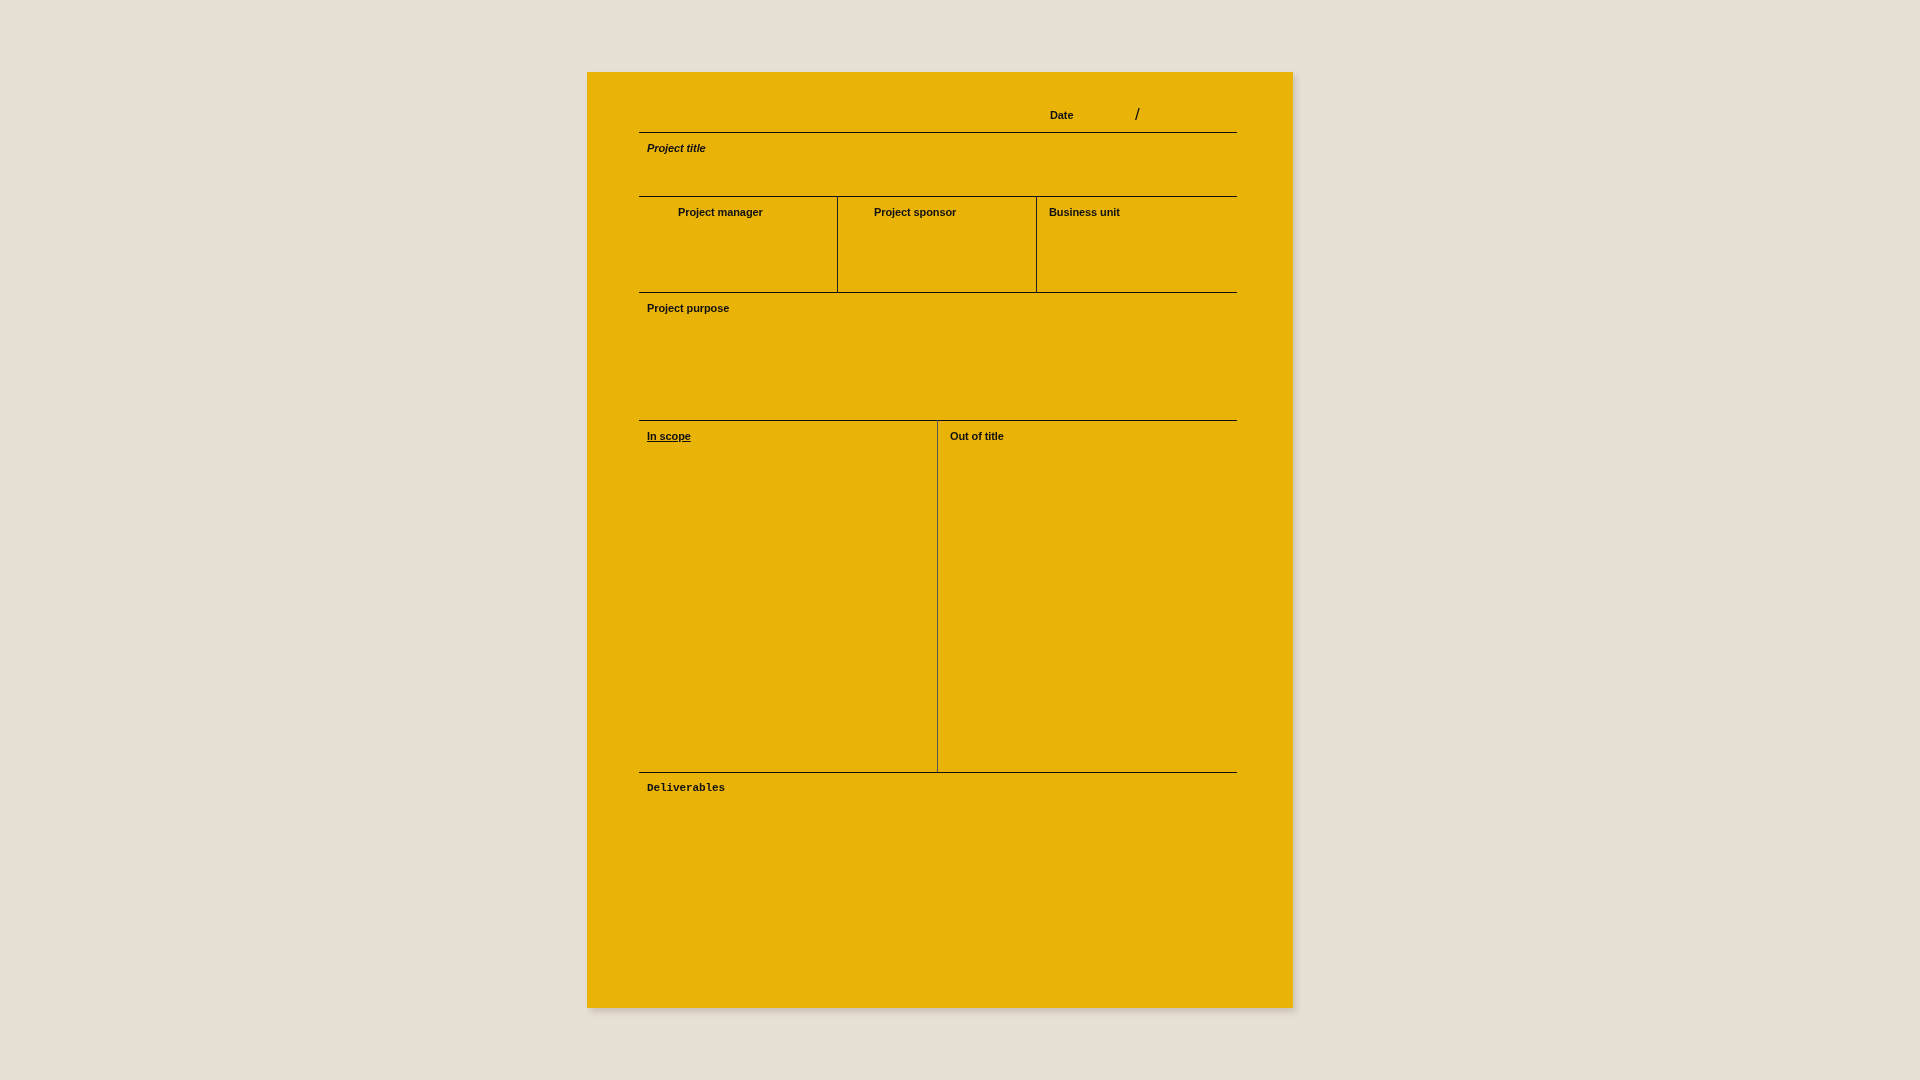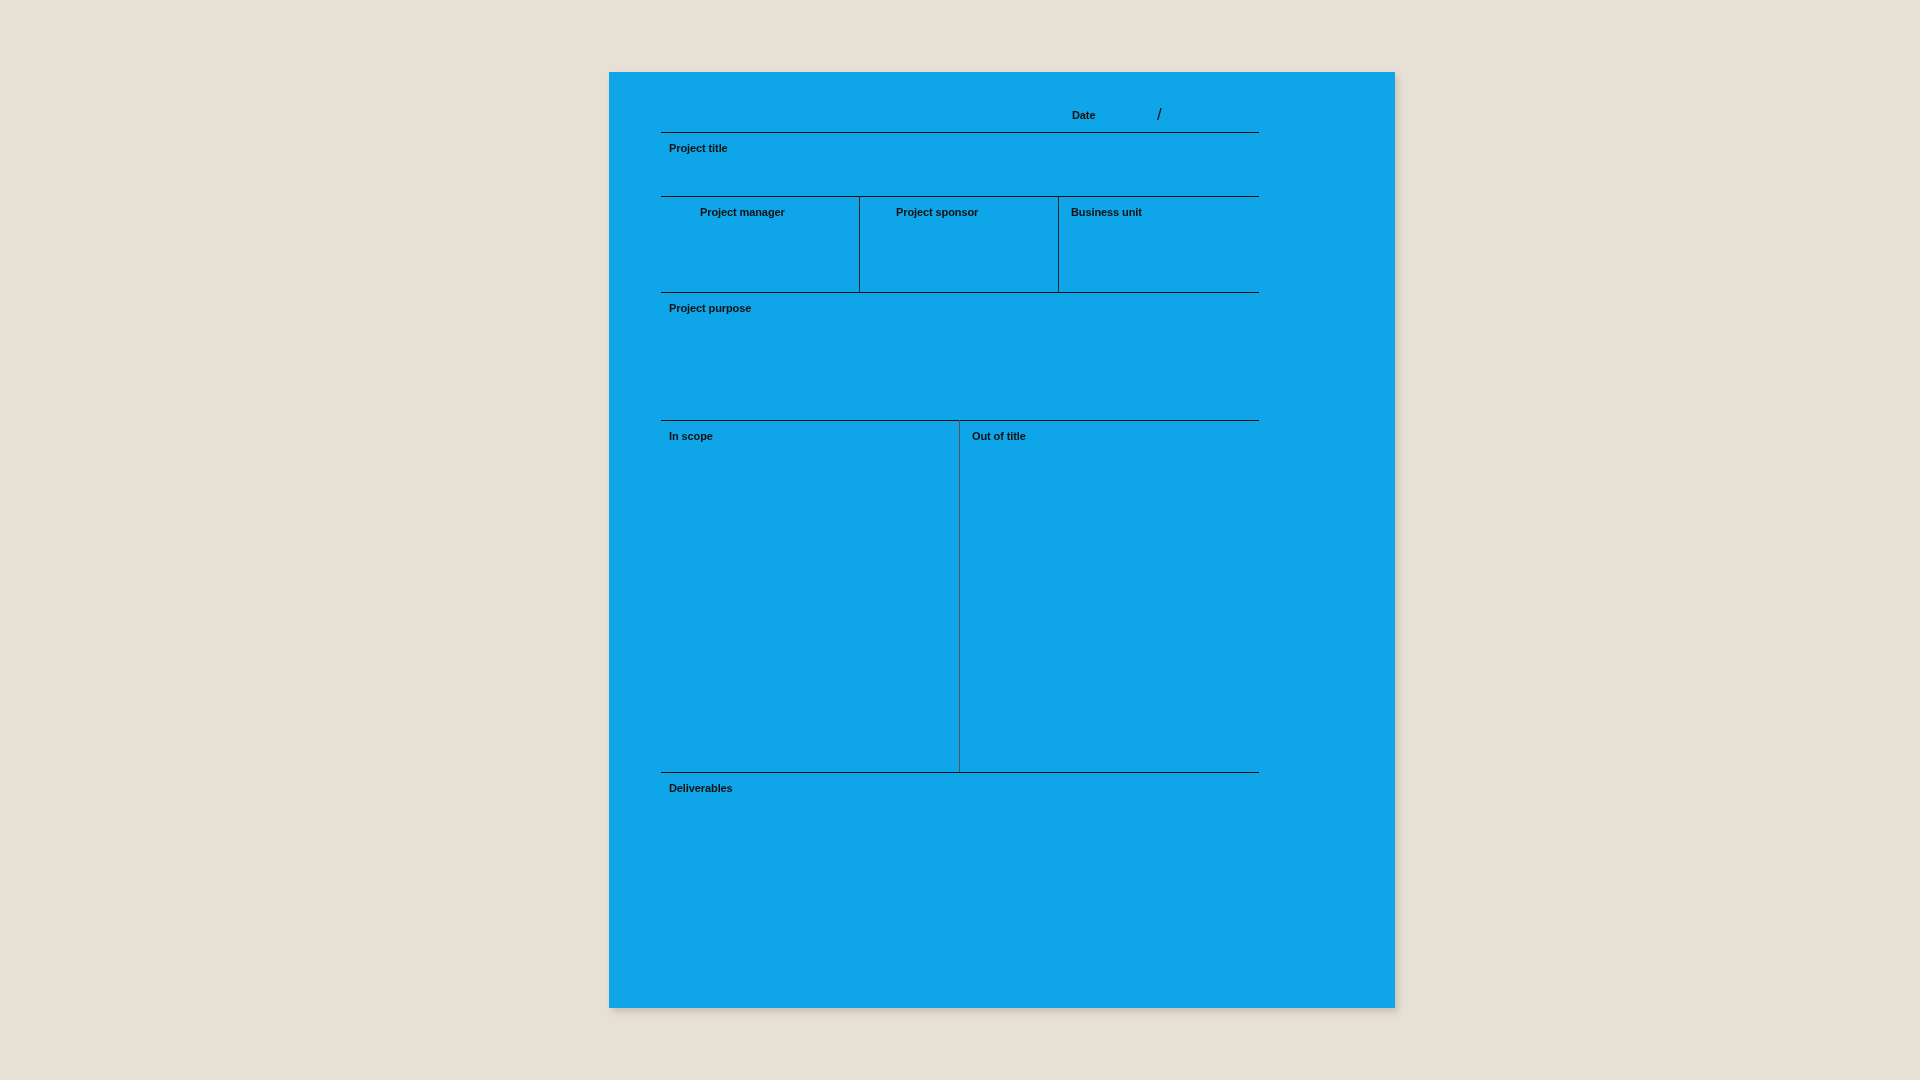--- a/index.html
+++ b/index.html
@@ -5,23 +5,23 @@
     html, body { margin: 0; padding: 0; }
     body {
       width: 1920px; height: 1080px;
       background: #e7e0d5;
       position: relative;
       overflow: hidden;
       font-family: "Liberation Sans", sans-serif;
     }
     .page {
       position: absolute;
-      left: 609px; top: 72px;
-      width: 786px; height: 936px;
-      background: #0ea5e9;
+      left: 587px; top: 72px;
+      width: 706px; height: 936px;
+      background: #eab308;
       box-shadow: 3px 4px 6px rgba(120, 105, 85, 0.25);
     }
     .hline {
       position: absolute;
       left: 52px; width: 598px;
       height: 0;
       border-top: 1.4px solid #111;
     }
     .vline {
       position: absolute;
@@ -51,21 +51,21 @@
 
 <div class="page">
 
   <span class="label" style="left:463px; top:37px;">Date</span>
   <div class="field" style="left:500px; top:28px; width:150px; height:30px;"></div>
   <span class="slash" style="left:548px; top:33px;">/</span>
 
   <div class="hline" style="top:60px;"></div>
 
   <div class="field" style="left:52px; top:61px; width:598px; height:63px;"></div>
-  <span class="label" style="left:60px; top:70px;">Project title</span>
+  <span class="label" style="left:60px; top:70px;font-style:italic;">Project title</span>
 
   <div class="hline" style="top:124px;"></div>
 
   <div class="field" style="left:52px; top:125px; width:198px; height:95px;"></div>
   <span class="label" style="left:60px; top:134px;padding-left:31px;">Project manager</span>
 
   <div class="vline" style="left:250px; top:124px; height:96px;"></div>
 
   <div class="field" style="left:251px; top:125px; width:198px; height:95px;"></div>
   <span class="label" style="left:263px; top:134px;padding-left:24px;">Project sponsor</span>
@@ -76,25 +76,25 @@
   <span class="label" style="left:462px; top:134px;text-align:center;">Business unit</span>
 
   <div class="hline" style="top:220px;"></div>
 
   <div class="field" style="left:52px; top:221px; width:598px; height:127px;"></div>
   <span class="label" style="left:60px; top:230px;text-align:right;">Project purpose</span>
 
   <div class="hline" style="top:348px;"></div>
 
   <div class="field" style="left:52px; top:349px; width:298px; height:351px;"></div>
-  <span class="label" style="left:60px; top:358px;">In scope</span>
+  <span class="label" style="left:60px; top:358px;text-decoration:underline;">In scope</span>
 
   <div class="vline" style="left:350px; top:348px; height:352px; border-left-color:#555;"></div>
 
   <div class="field" style="left:351px; top:349px; width:299px; height:351px;"></div>
   <span class="label" style="left:363px; top:358px;">Out of title</span>
 
   <div class="hline" style="top:700px;"></div>
 
   <div class="field" style="left:52px; top:701px; width:598px; height:190px;"></div>
-  <span class="label" style="left:60px; top:710px;">Deliverables</span>
+  <span class="label" style="left:60px; top:710px;font-family:Liberation Mono, monospace;">Deliverables</span>
 
 </div>
 
 </body></html>

